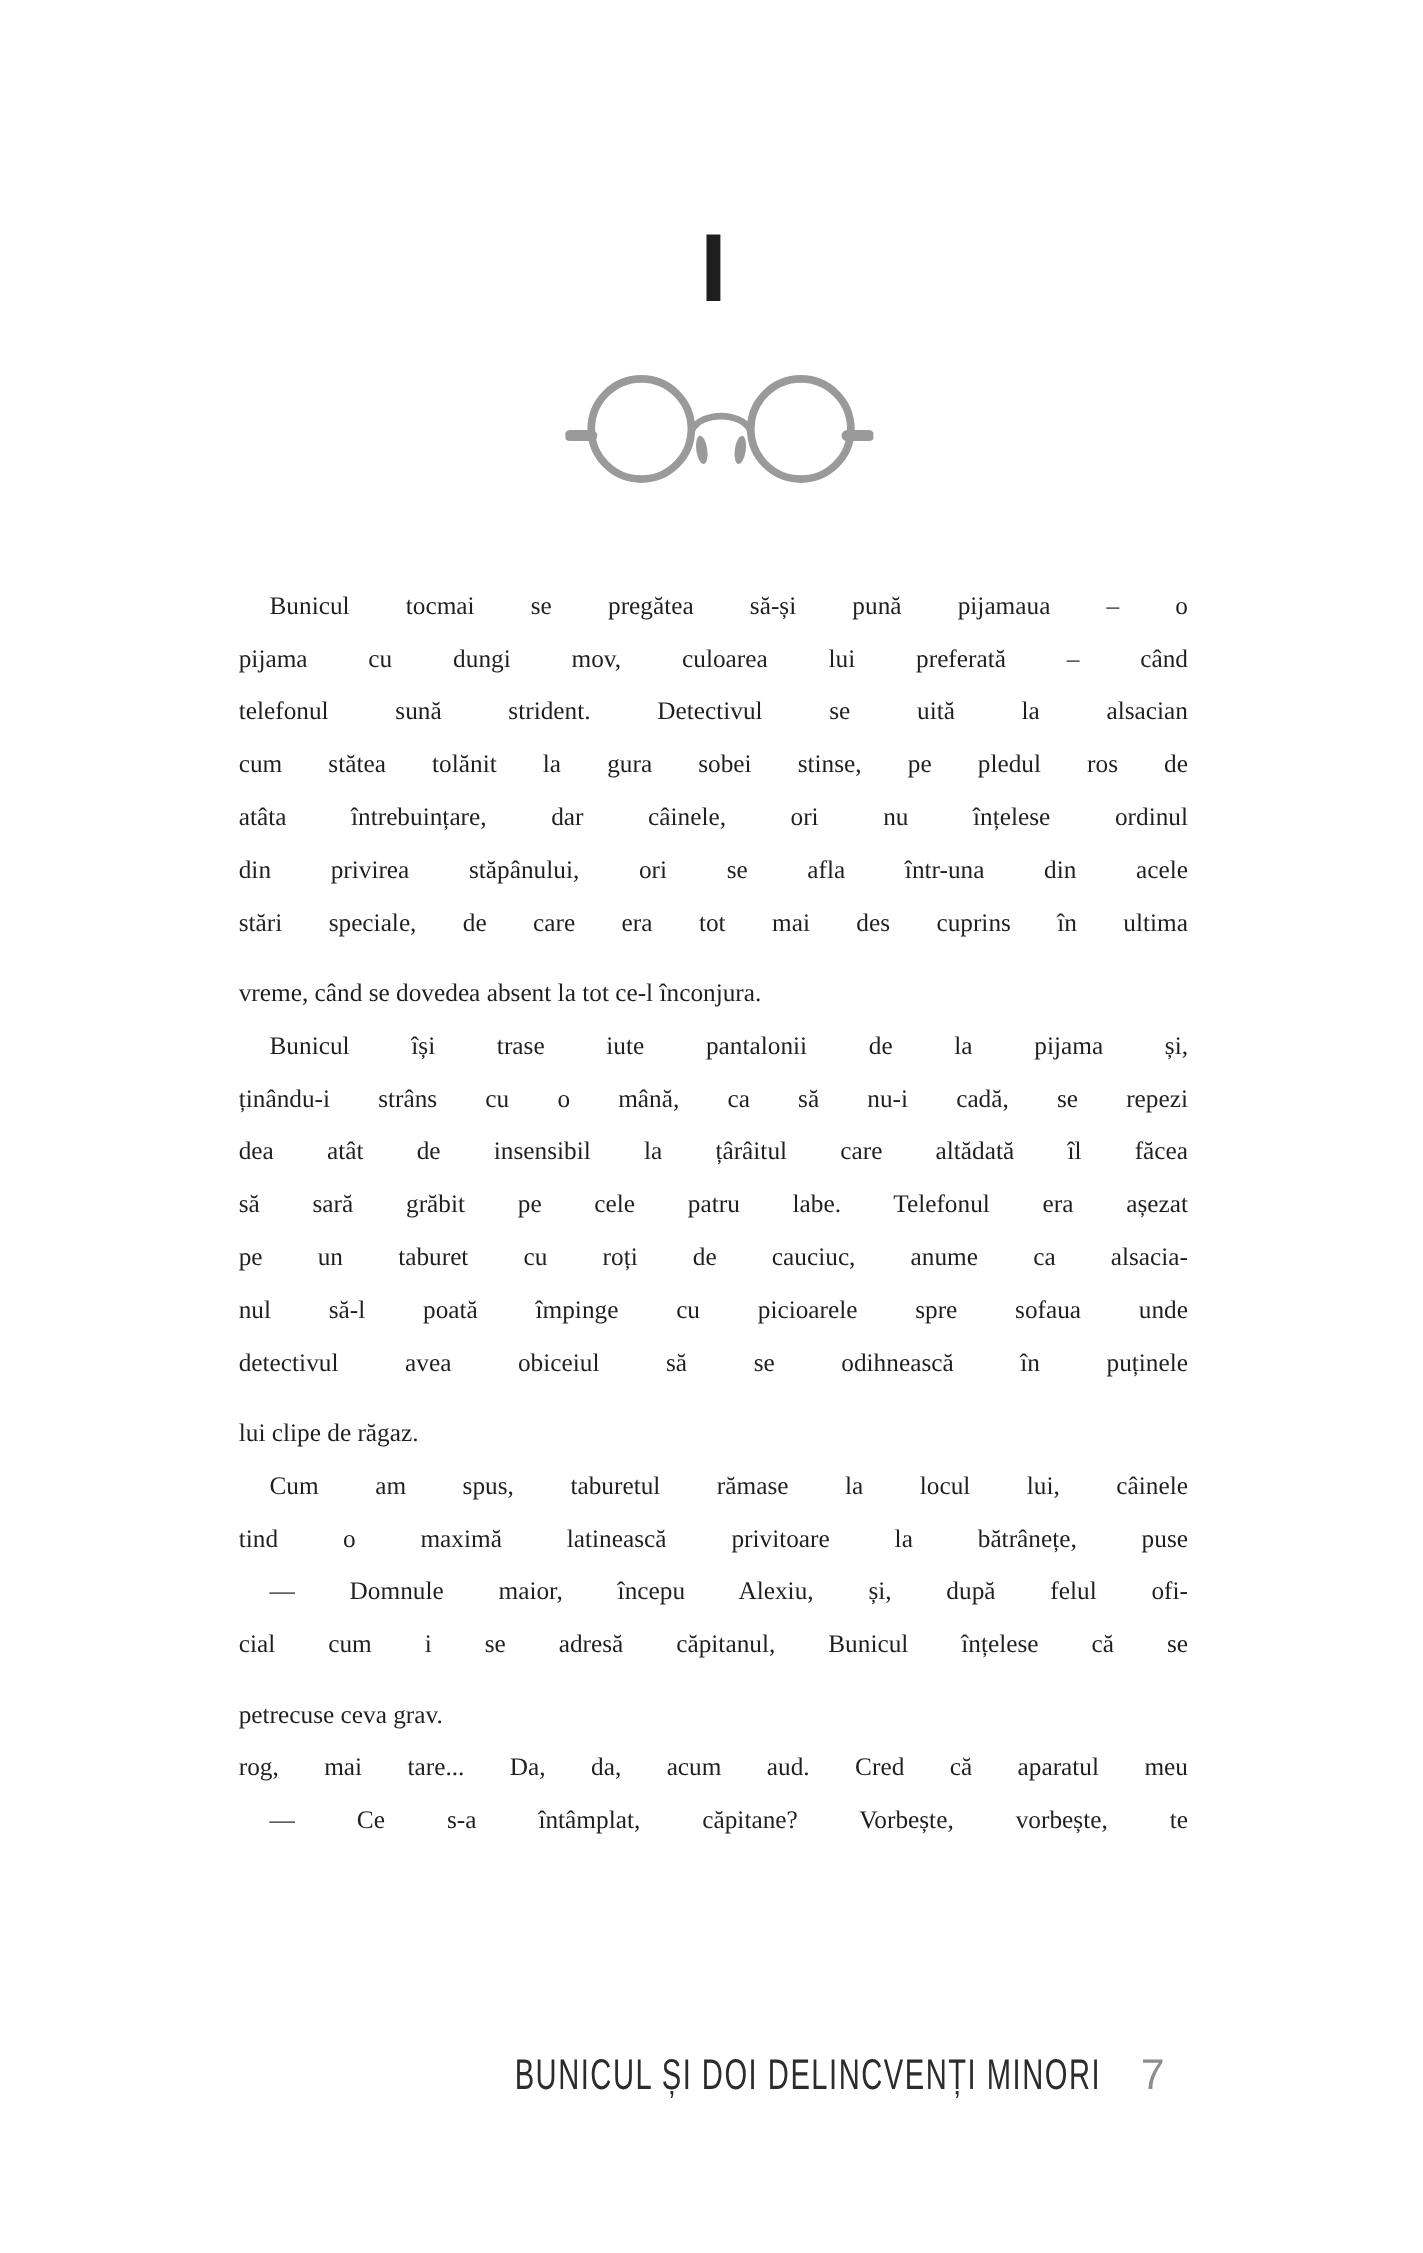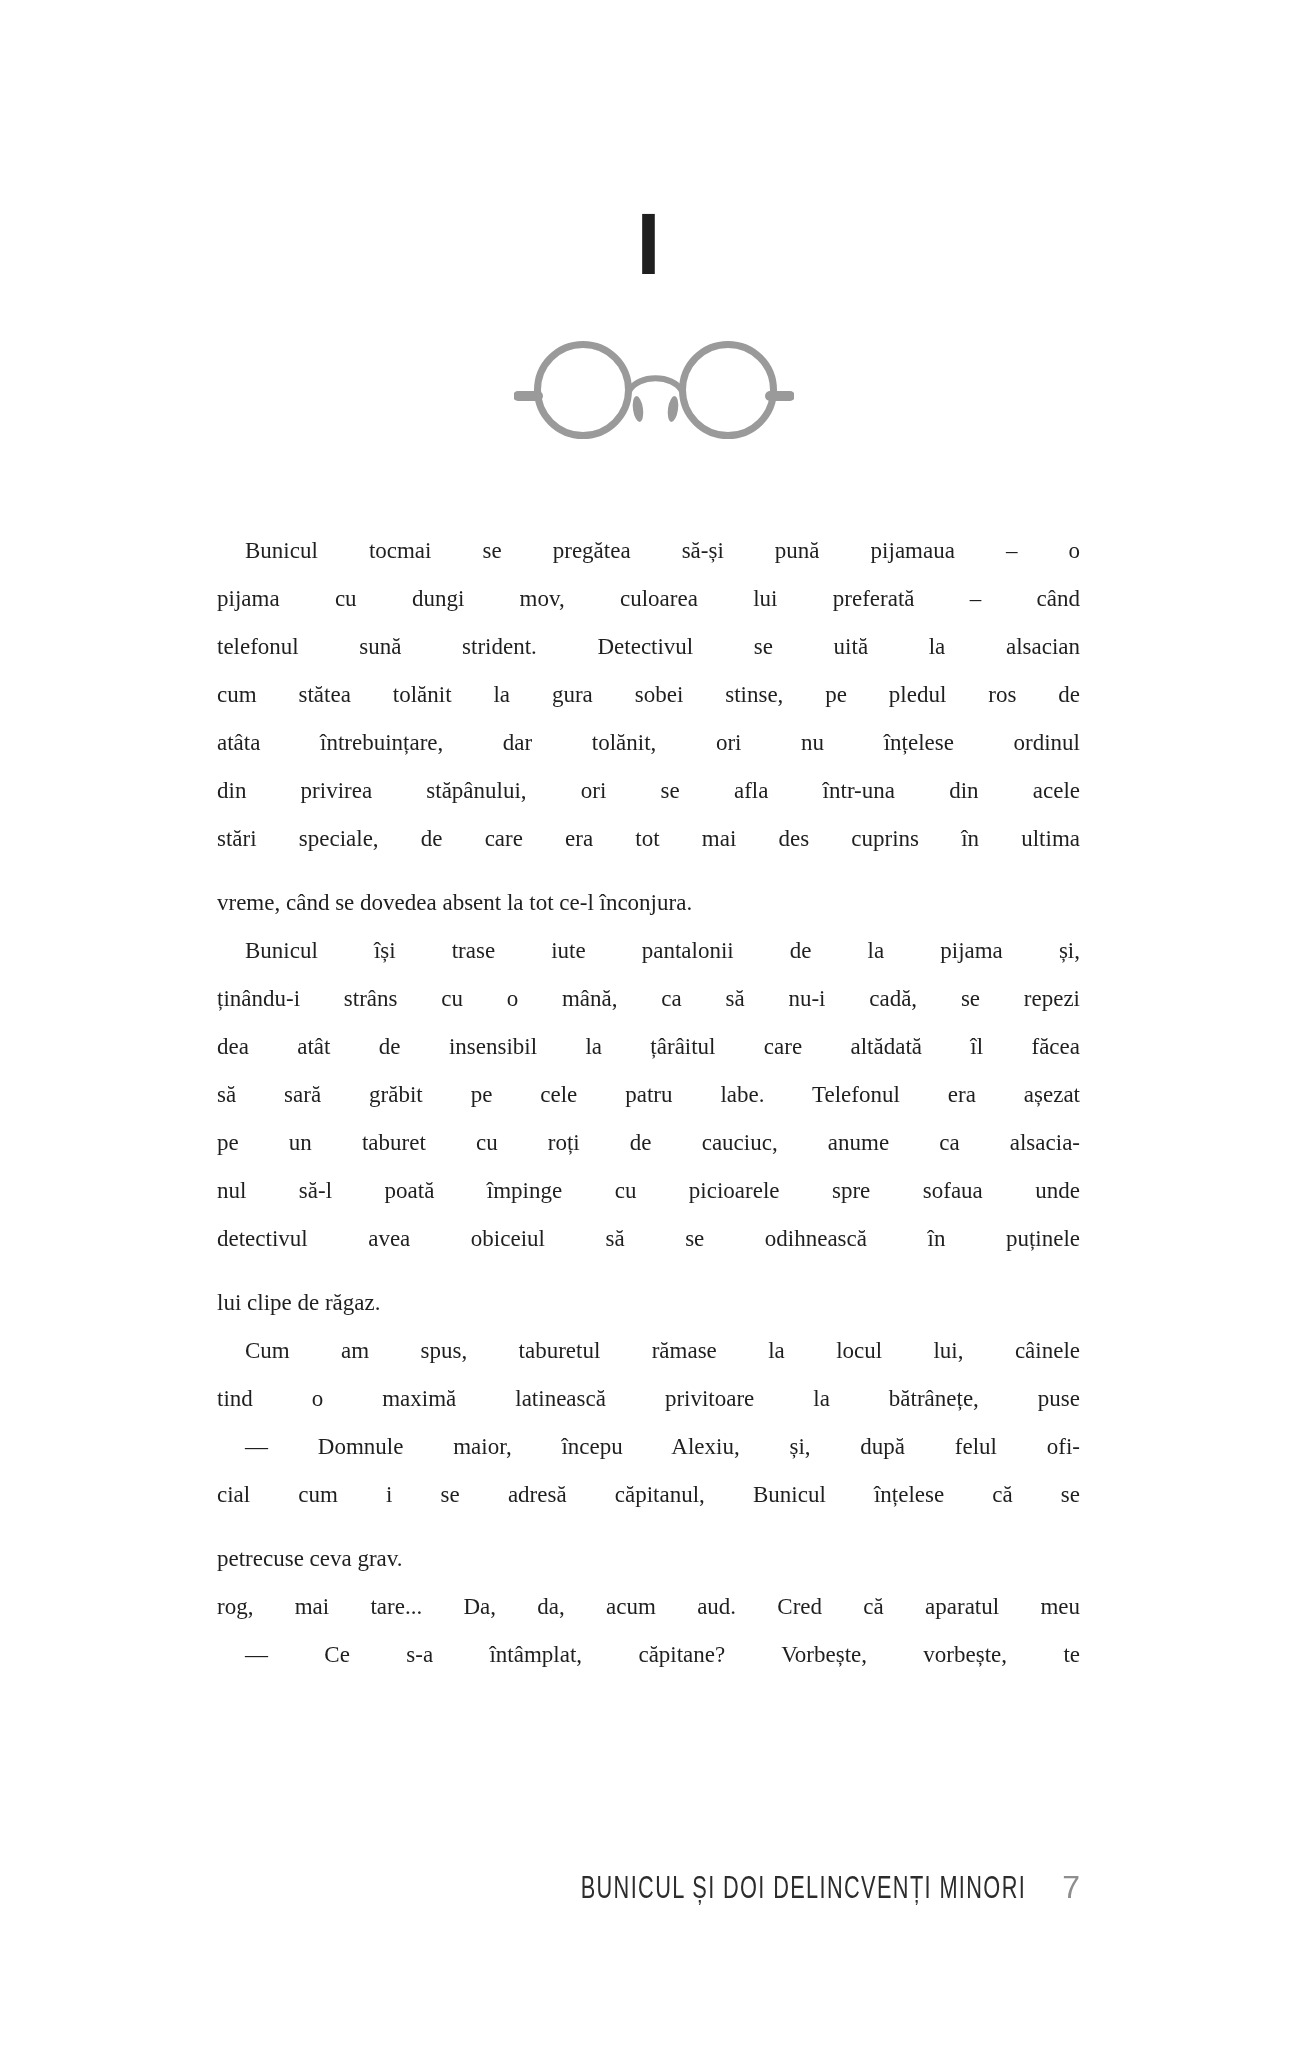--- a/index.html
+++ b/index.html
@@ -38,23 +38,23 @@
   .line{
     height:48px;
     text-align:justify;
     text-align-last:justify;
     white-space:normal;
   }
   .line.ind{text-indent:28px;}
   .line.end{text-align-last:left;margin-top:16px;}
   .footer{
     position:absolute;left:217px;top:1867px;width:863px;
-    text-align:right;white-space:nowrap;
+    text-align:left;white-space:nowrap;
     font-family:"Liberation Sans", sans-serif;
-    font-size:32px;line-height:40px;
+    font-size:39px;line-height:40px;
   }
   .running-title{
     display:inline-block;
     letter-spacing:2px;
     transform:scaleX(0.68);
     transform-origin:right center;
     color:var(--footer-ink);
   }
   .page-number{
     display:inline-block;
@@ -85,21 +85,21 @@
       <ellipse cx="124" cy="76" rx="5" ry="13" fill="currentColor" transform="rotate(-8 124 76)"></ellipse>
       <ellipse cx="159" cy="76" rx="5" ry="13" fill="currentColor" transform="rotate(8 159 76)"></ellipse>
     </svg>
   </div>
 
   <div class="body-text">
       <div class="line ind">Bunicul tocmai se pregătea să-și pună pijamaua – o</div>
       <div class="line">pijama cu dungi mov, culoarea lui preferată – când</div>
       <div class="line">telefonul sună strident. Detectivul se uită la alsacian</div>
       <div class="line">cum stătea tolănit la gura sobei stinse, pe pledul ros de</div>
-      <div class="line">atâta întrebuințare, dar tolănit, ori nu înțelese ordinul</div>
+      <div class="line">atâta întrebuințare, dar câinele, ori nu înțelese ordinul</div>
       <div class="line">din privirea stăpânului, ori se afla într-una din acele</div>
       <div class="line">stări speciale, de care era tot mai des cuprins în ultima</div>
       <div class="line end">vreme, când se dovedea absent la tot ce-l înconjura.</div>
       <div class="line ind">Bunicul își trase iute pantalonii de la pijama și,</div>
       <div class="line">ținându-i strâns cu o mână, ca să nu-i cadă, se repezi</div>
       <div class="line">dea atât de insensibil la țârâitul care altădată îl făcea</div>
       <div class="line">să sară grăbit pe cele patru labe. Telefonul era așezat</div>
       <div class="line">pe un taburet cu roți de cauciuc, anume ca alsacia-</div>
       <div class="line">nul să-l poată împinge cu picioarele spre sofaua unde</div>
       <div class="line">detectivul avea obiceiul să se odihnească în puținele</div>

